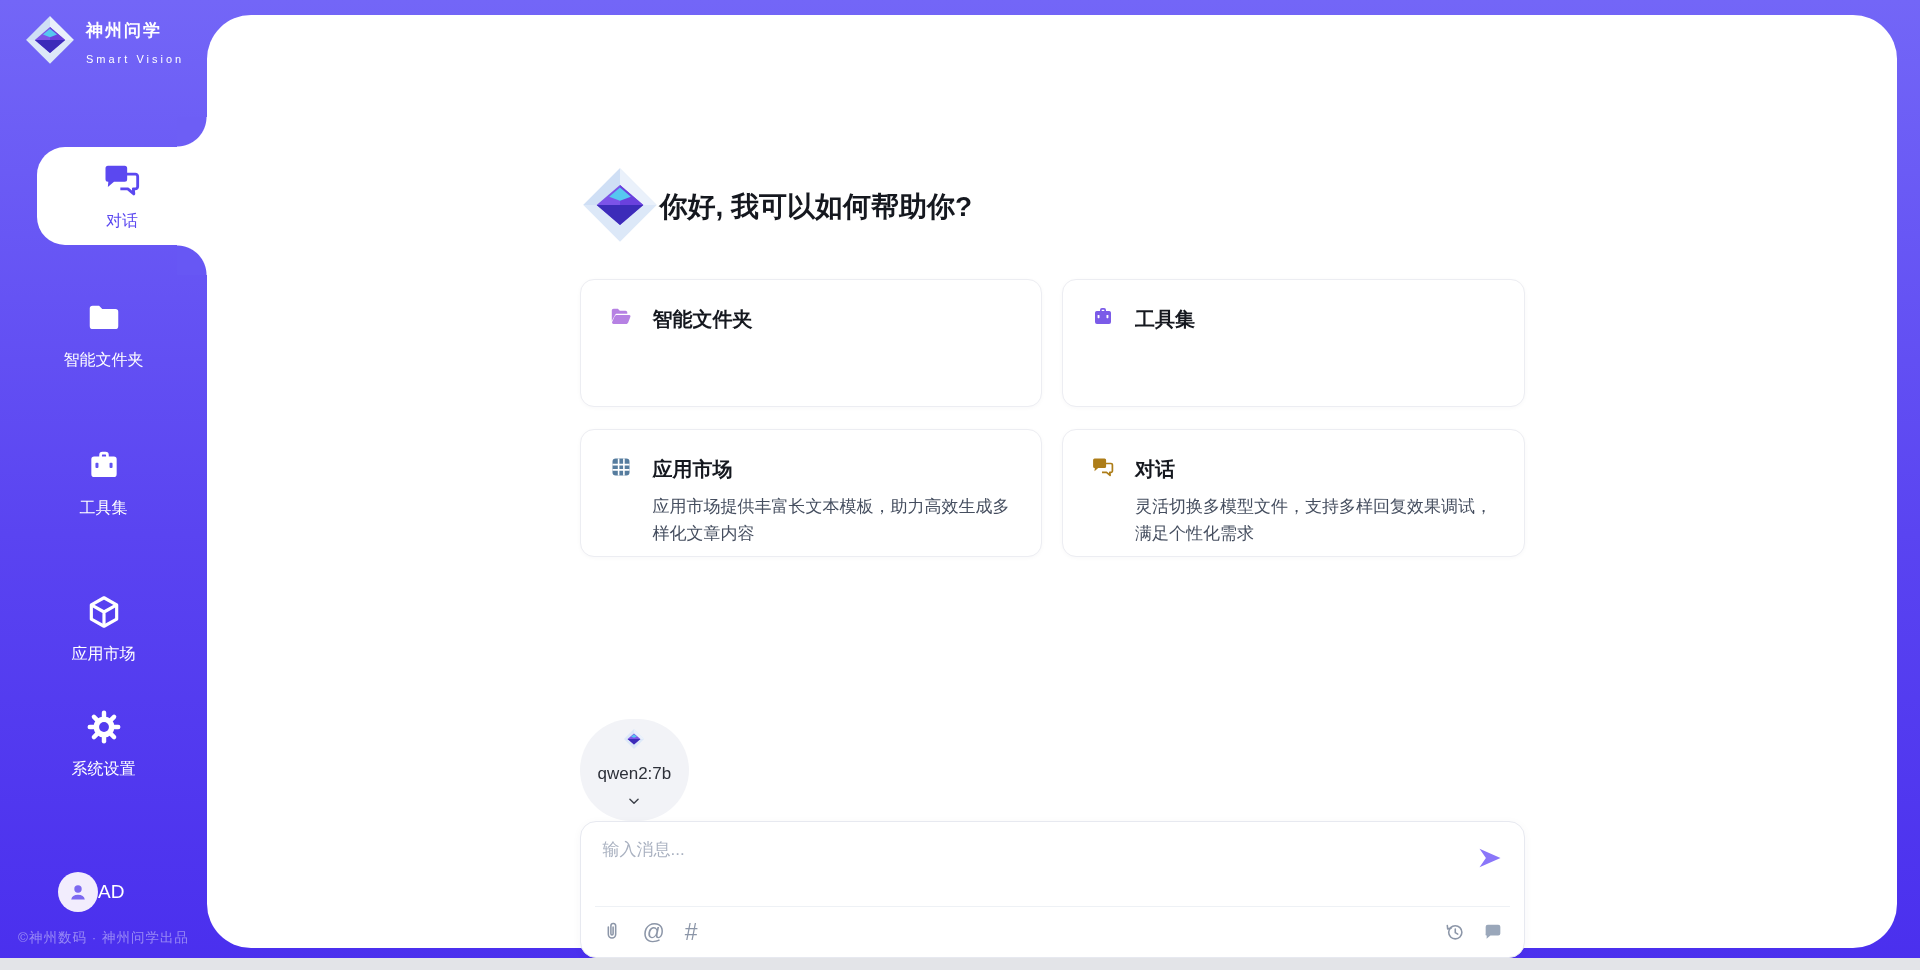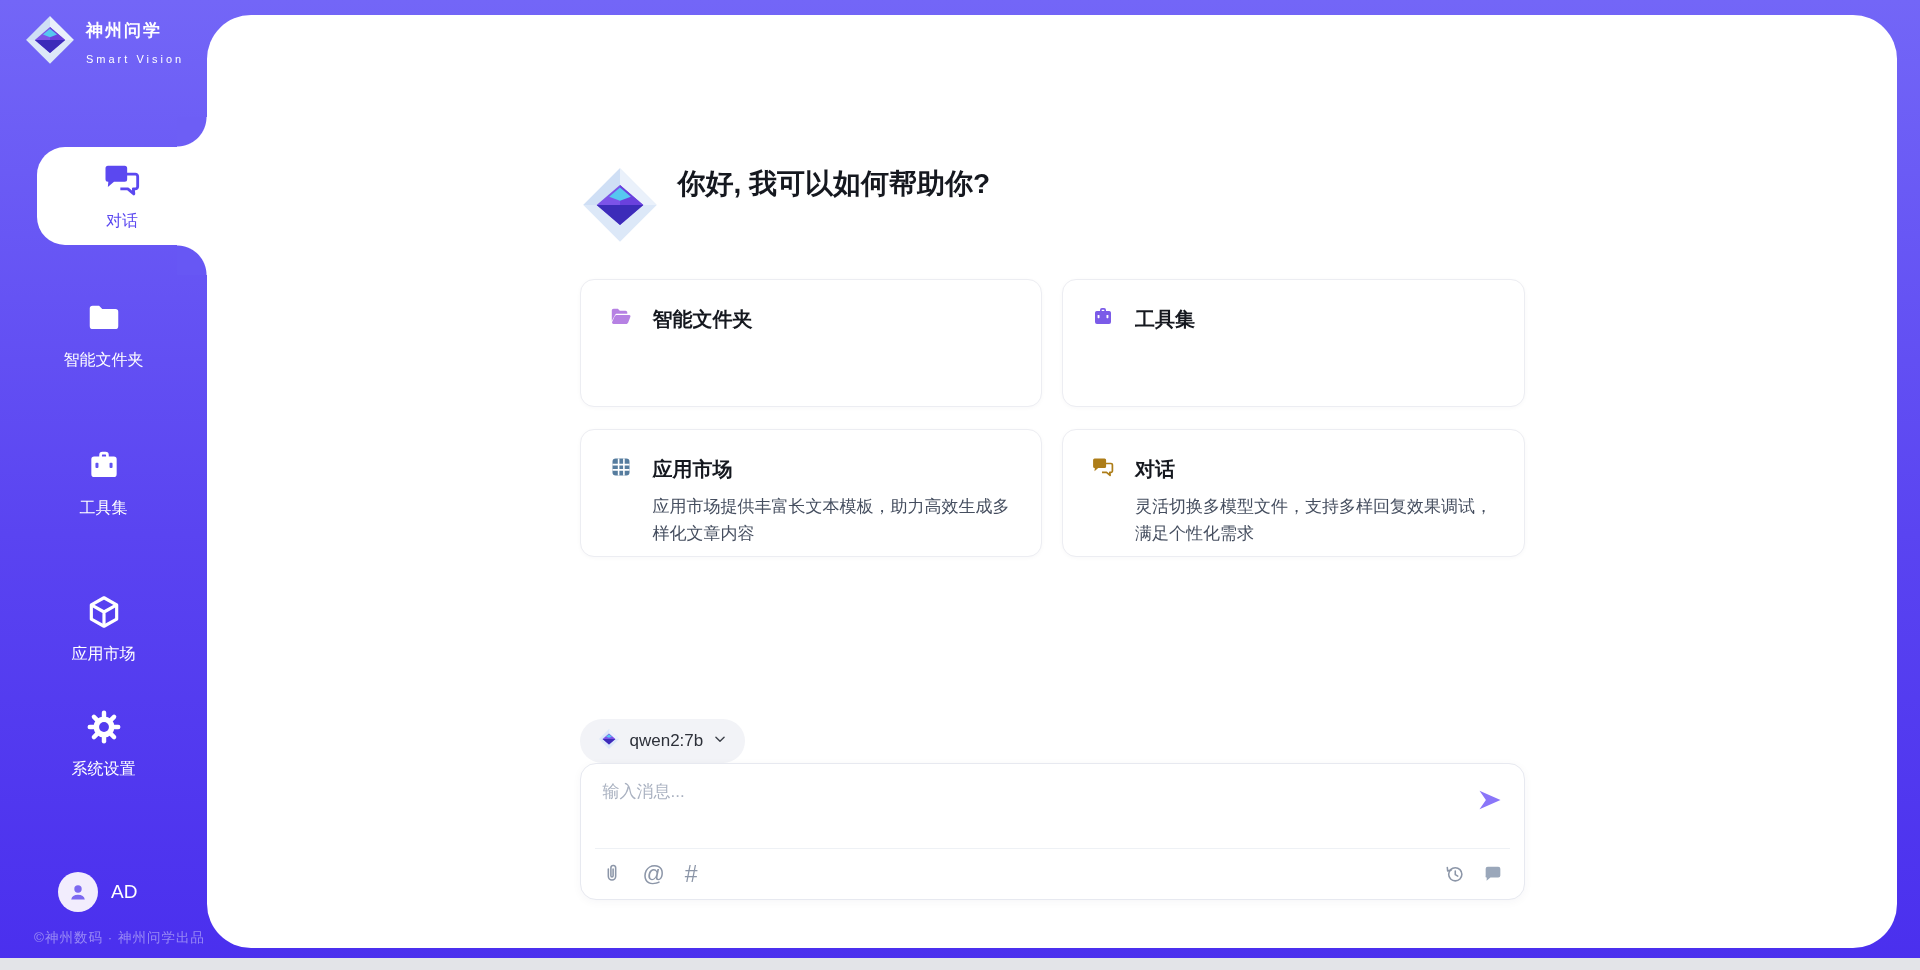--- a/index.html
+++ b/index.html
@@ -25,44 +25,44 @@
   .fillet { position:absolute; left:177px; width:30px; height:30px; z-index:6; }
   .fillet.top    { top:117px; background:radial-gradient(circle 30px at 0 0,    #6d5ef5 29px, #fff 30px); }
   .fillet.bottom { top:245px; background:radial-gradient(circle 30px at 0 100%, #6757f4 29px, #fff 30px); }
 
   .nav-item {
     position:absolute; left:0; width:207px; text-align:center; color:#fff; font-size:16px;
     cursor:pointer; display:flex; flex-direction:column; align-items:center; gap:9px;
   }
   .nav-item.i1 { top:299px; } .nav-item.i2 { top:447px; } .nav-item.i3 { top:593px; } .nav-item.i4 { top:708px; }
 
-  .user-row { position:absolute; left:58px; top:872px; display:flex; align-items:center; gap:13px; cursor:pointer; }
+  .user-row { position:absolute; left:58px; top:872px; display:flex; align-items:center; cursor:pointer; }
   .avatar { width:40px; height:40px; border-radius:50%; background:#f2edfd; display:flex; align-items:center; justify-content:center; }
   .user-name { color:#fff; font-size:19px; }
-  .copyright { position:absolute; left:16px; top:929px; width:207px; text-align:center;
+  .copyright { position:absolute; left:0; top:929px; width:207px; text-align:center;
     color:rgba(255,255,255,.42); font-size:13.5px; letter-spacing:1px; }
 
   
   .panel { position:absolute; left:207px; top:15px; width:1690px; height:933px;
     background:#fff; border-radius:44px; z-index:5; }
   .content { width:945px; margin:0 auto; padding-top:150px; }
 
-  .greeting { display:flex; align-items:flex-start; gap:18px; }
+  .greeting { display:flex; align-items:center; }
   .greeting h1 { margin:0; font-size:28px; color:#15181f; font-weight:bold; }
 
   .cards { display:grid; grid-template-columns:1fr 1fr; gap:22px 20px; margin-top:30px; }
   .card { height:128px; background:#fff; border:1px solid #ecedf2; border-radius:14px;
     padding:25px 28px; cursor:pointer; box-shadow:0 1px 4px rgba(25,25,60,.03); }
   .card-head { display:flex; align-items:center; gap:20px; }
   .card-title { font-size:20px; font-weight:bold; color:#15181f; }
   .card-desc { margin:10px 0 0 44px; font-size:17px; line-height:27px; color:#454e5f; }
 
   .model-row { margin-top:162px; }
   .model-pill { display:inline-flex; align-items:center; gap:10px; background:#f2f3f7;
-    border-radius:999px; padding:9px 18px; cursor:pointer; }
+    border-radius:999px; padding:9px 18px; cursor:pointer;flex-direction:column; }
   .model-pill .label { font-size:17px; color:#2d3039; }
 
   .composer { position:relative; height:137px; background:#fff;
     border:1px solid #e7e9f0; border-radius:16px; box-shadow:0 2px 10px rgba(30,30,70,.04); }
   .composer textarea {
     position:absolute; left:20px; top:14px; width:860px; height:60px;
     border:none; outline:none; resize:none; font-size:17px; color:#333;
     font-family:"Liberation Sans", sans-serif; background:transparent;
   }
   .composer textarea::placeholder { color:#a9b1c0; }

